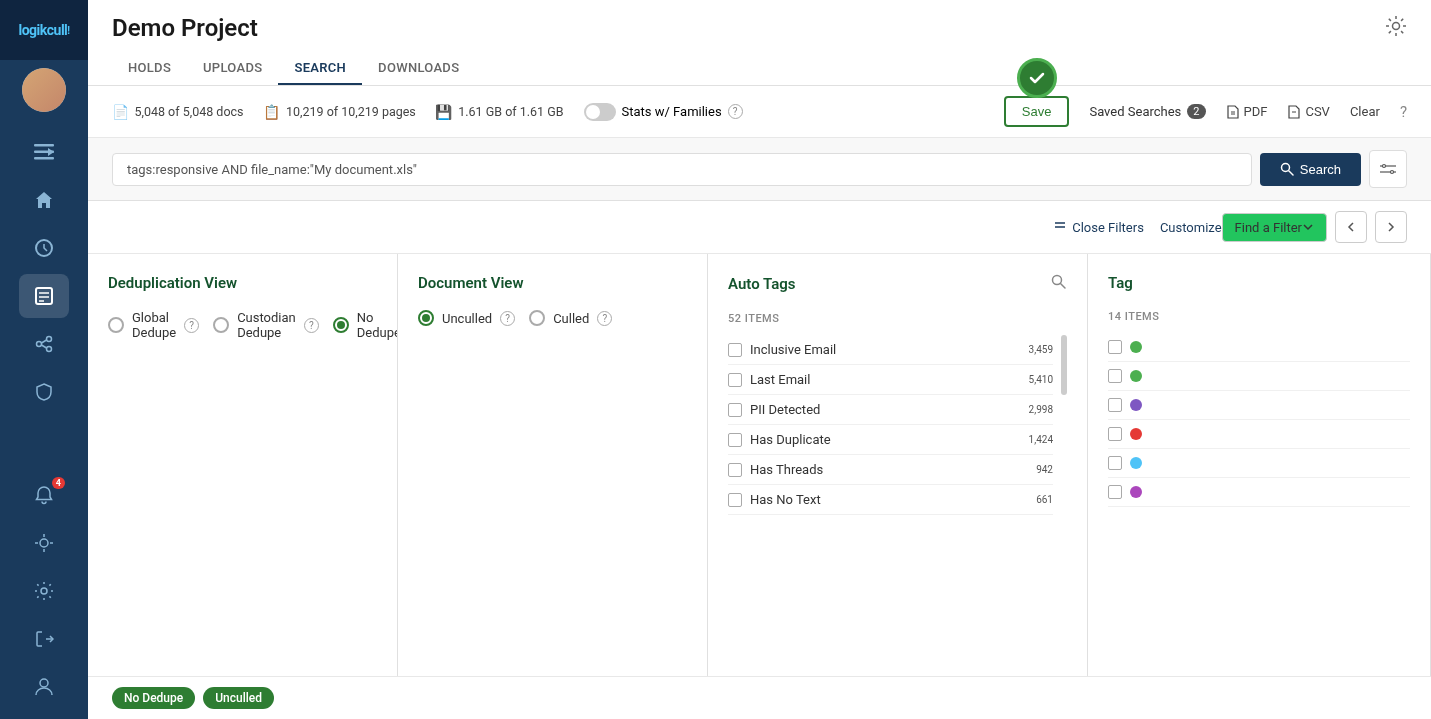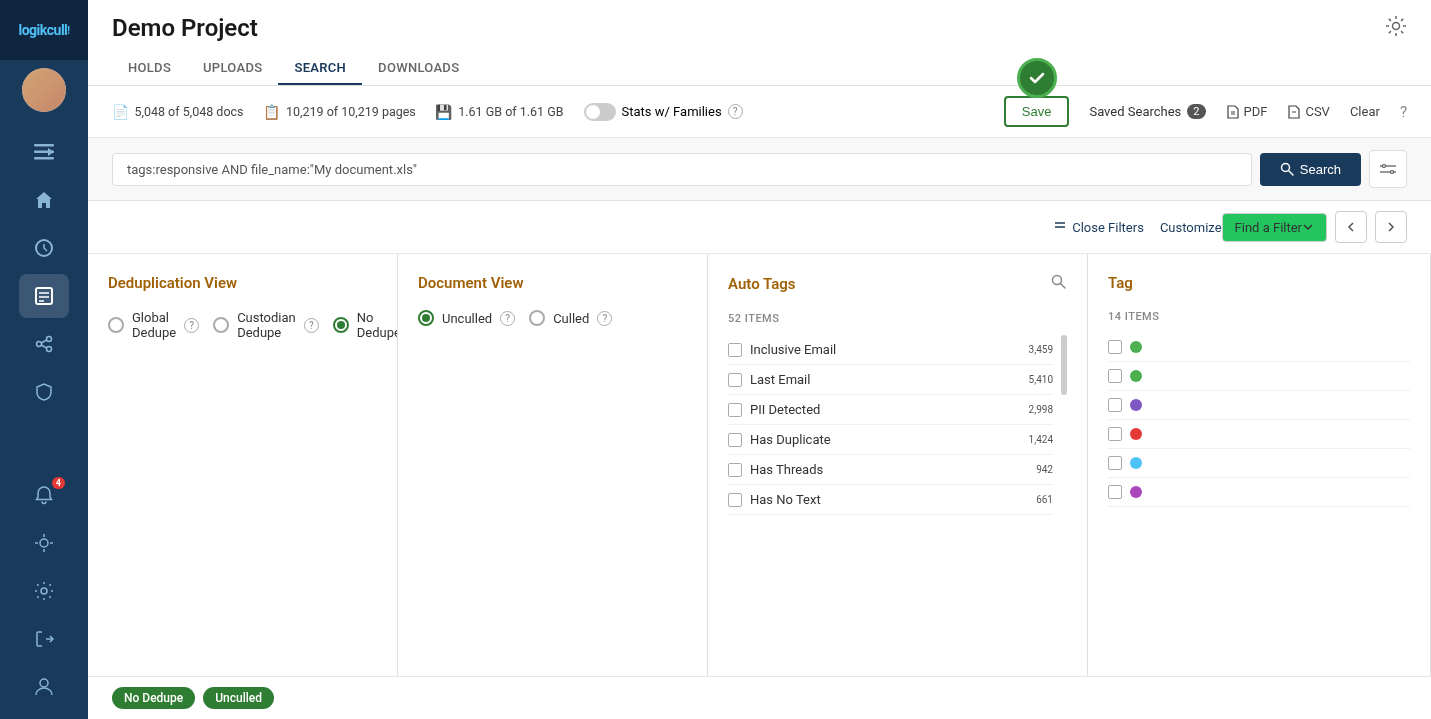--- a/index.html
+++ b/index.html
@@ -359,21 +359,21 @@
       overflow-y: auto;
       background: white;
     }
     .filter-col-dedup { width: 310px; flex-shrink: 0; }
     .filter-col-docview { width: 310px; flex-shrink: 0; }
     .filter-col-autotags { width: 380px; flex-shrink: 0; }
     .filter-col-tags { flex: 1; }
     .filter-col-title {
       font-size: 15px;
       font-weight: 600;
-      color: #a16207;
+      color: #14532d;
       margin-bottom: 18px;
       display: flex;
       align-items: center;
       justify-content: space-between;
     }
     .filter-col-title .search-sm { color: #888; cursor: pointer; }
 
     .radio-group { display: flex; flex-direction: row; gap: 14px; }
     .radio-item {
       display: flex;

